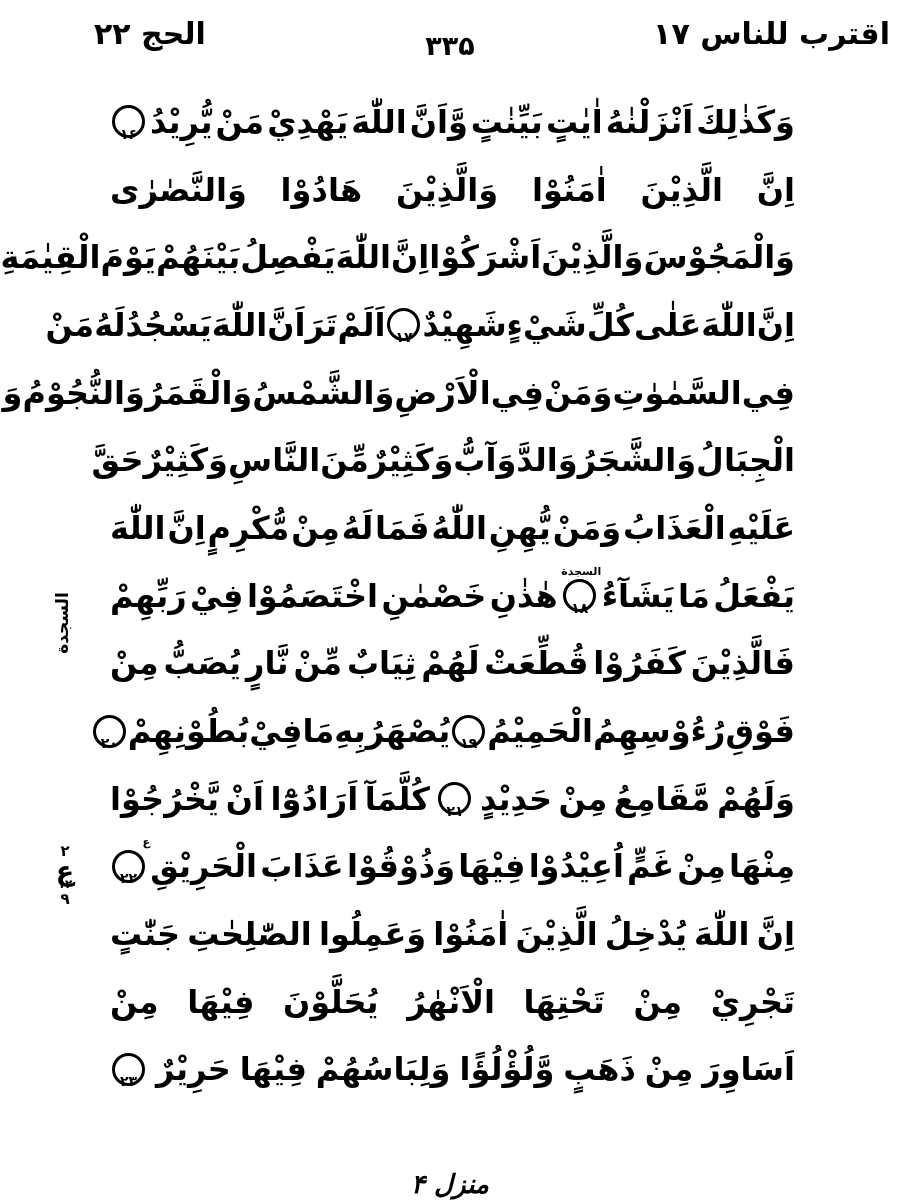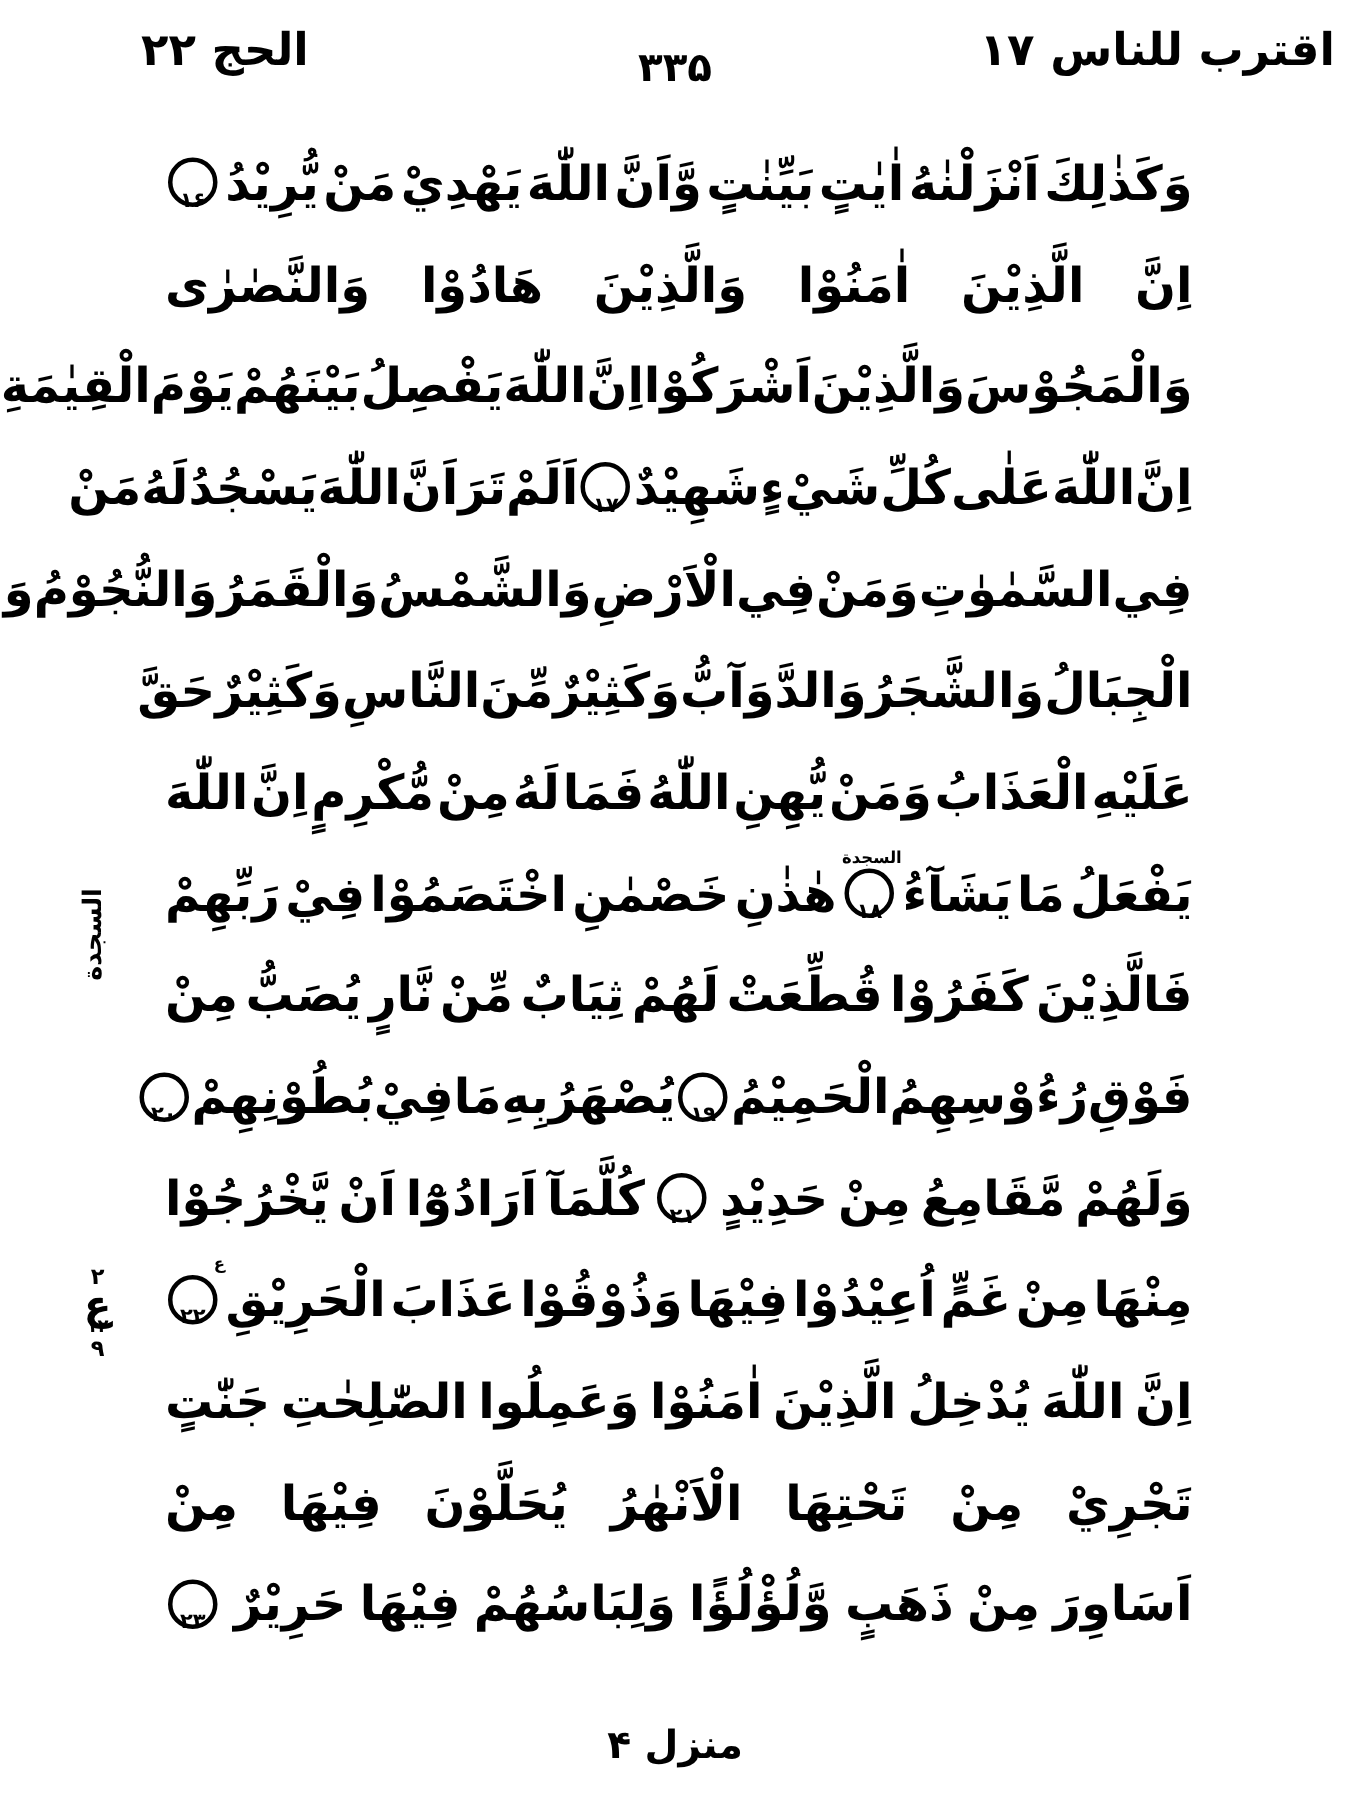--- a/index.html
+++ b/index.html
@@ -44,21 +44,21 @@
     position:absolute; left:44px; top:844px; width:42px;
     display:flex; flex-direction:column; align-items:center;
     font-weight:bold; line-height:1;
   }
   .ruku-top { font-size:15px; }
   .ruku-ain { font-size:27px; margin-top:-2px; }
   .ruku-mid { font-size:12px; margin-top:-6px; }
   .ruku-bottom { font-size:15px; margin-top:2px; }
 
   
-  .footer { position:absolute; bottom:21px; left:0; width:900px; text-align:center; }
+  .footer { position:absolute; bottom:1px; left:0; width:900px; text-align:center;font-style:italic; }
   .manzil { font-size:26px; font-weight:bold; }
 </style>
 </head>
 <body>
 
 <div class="page">
 
   <div class="header">
     <div class="hdr-juz">اقترب للناس ۱۷</div>
     <div class="hdr-page">۳۳۵</div>

